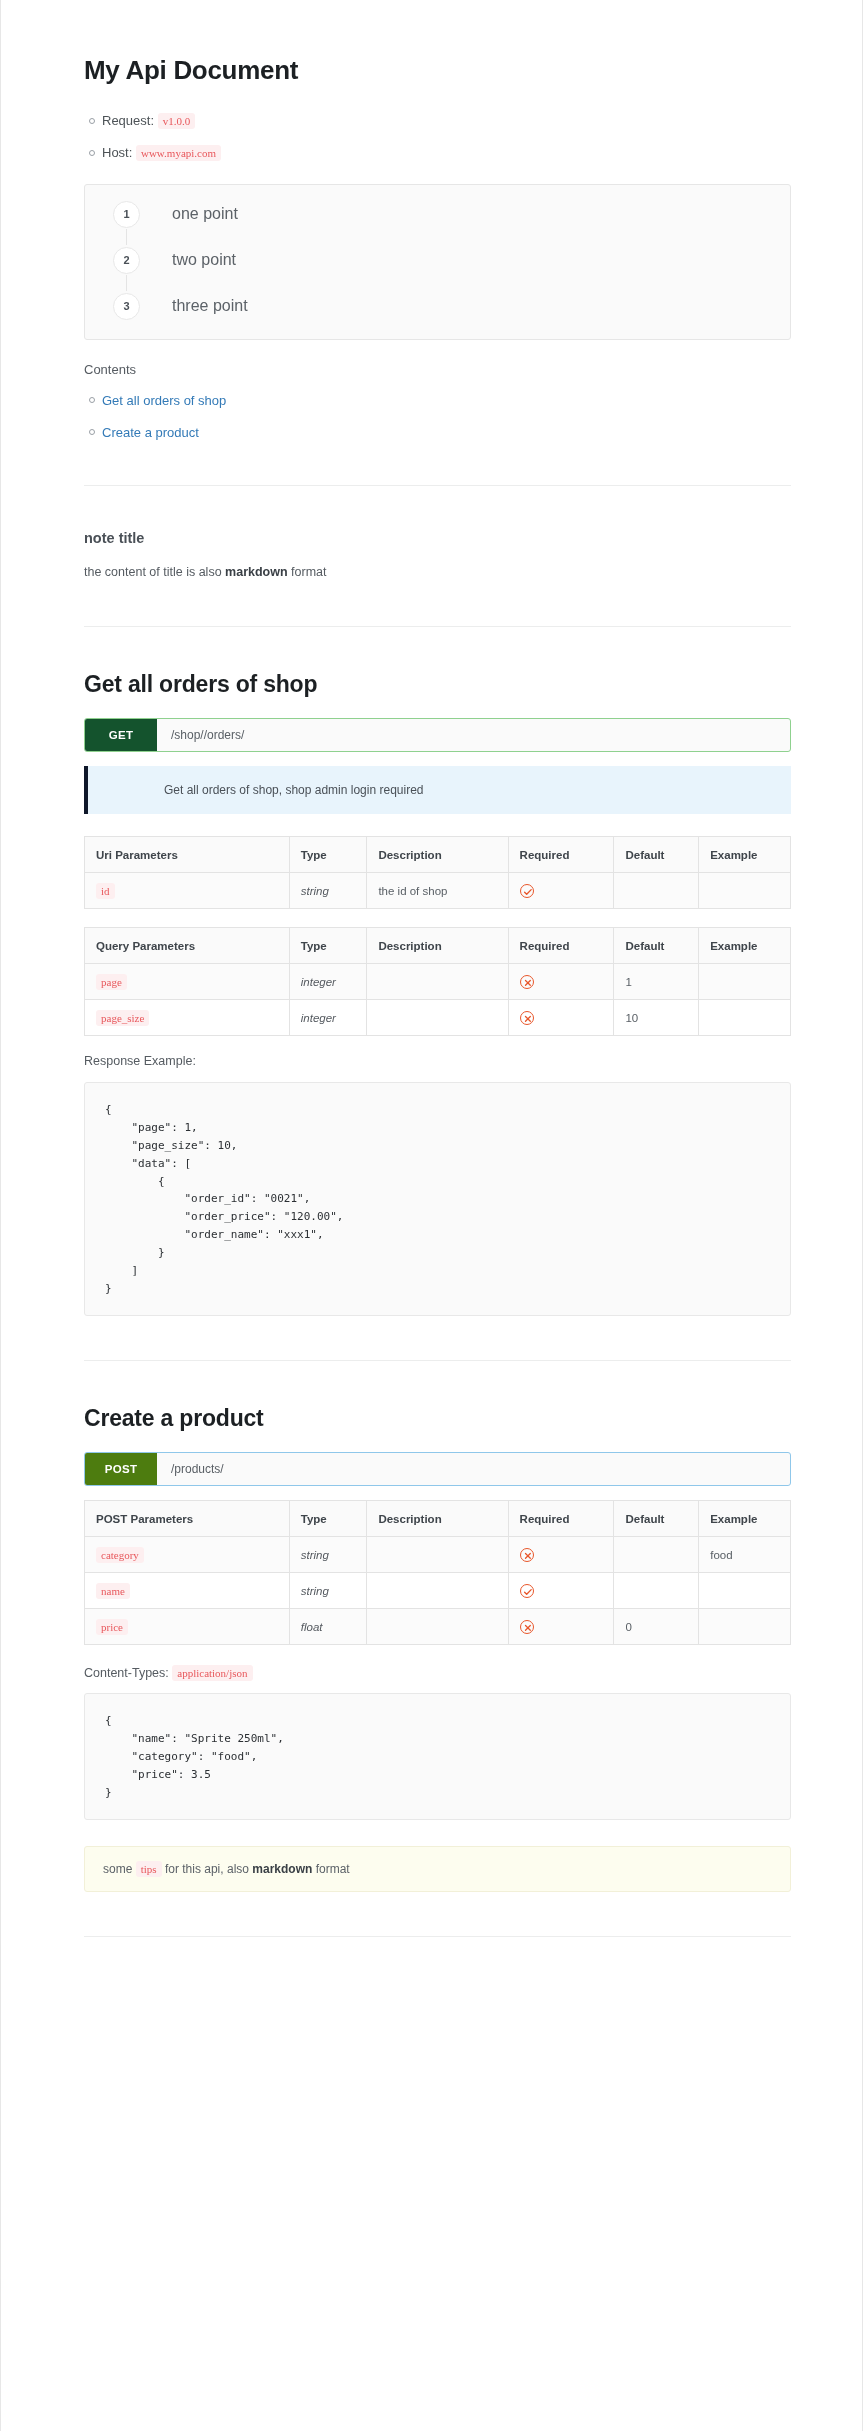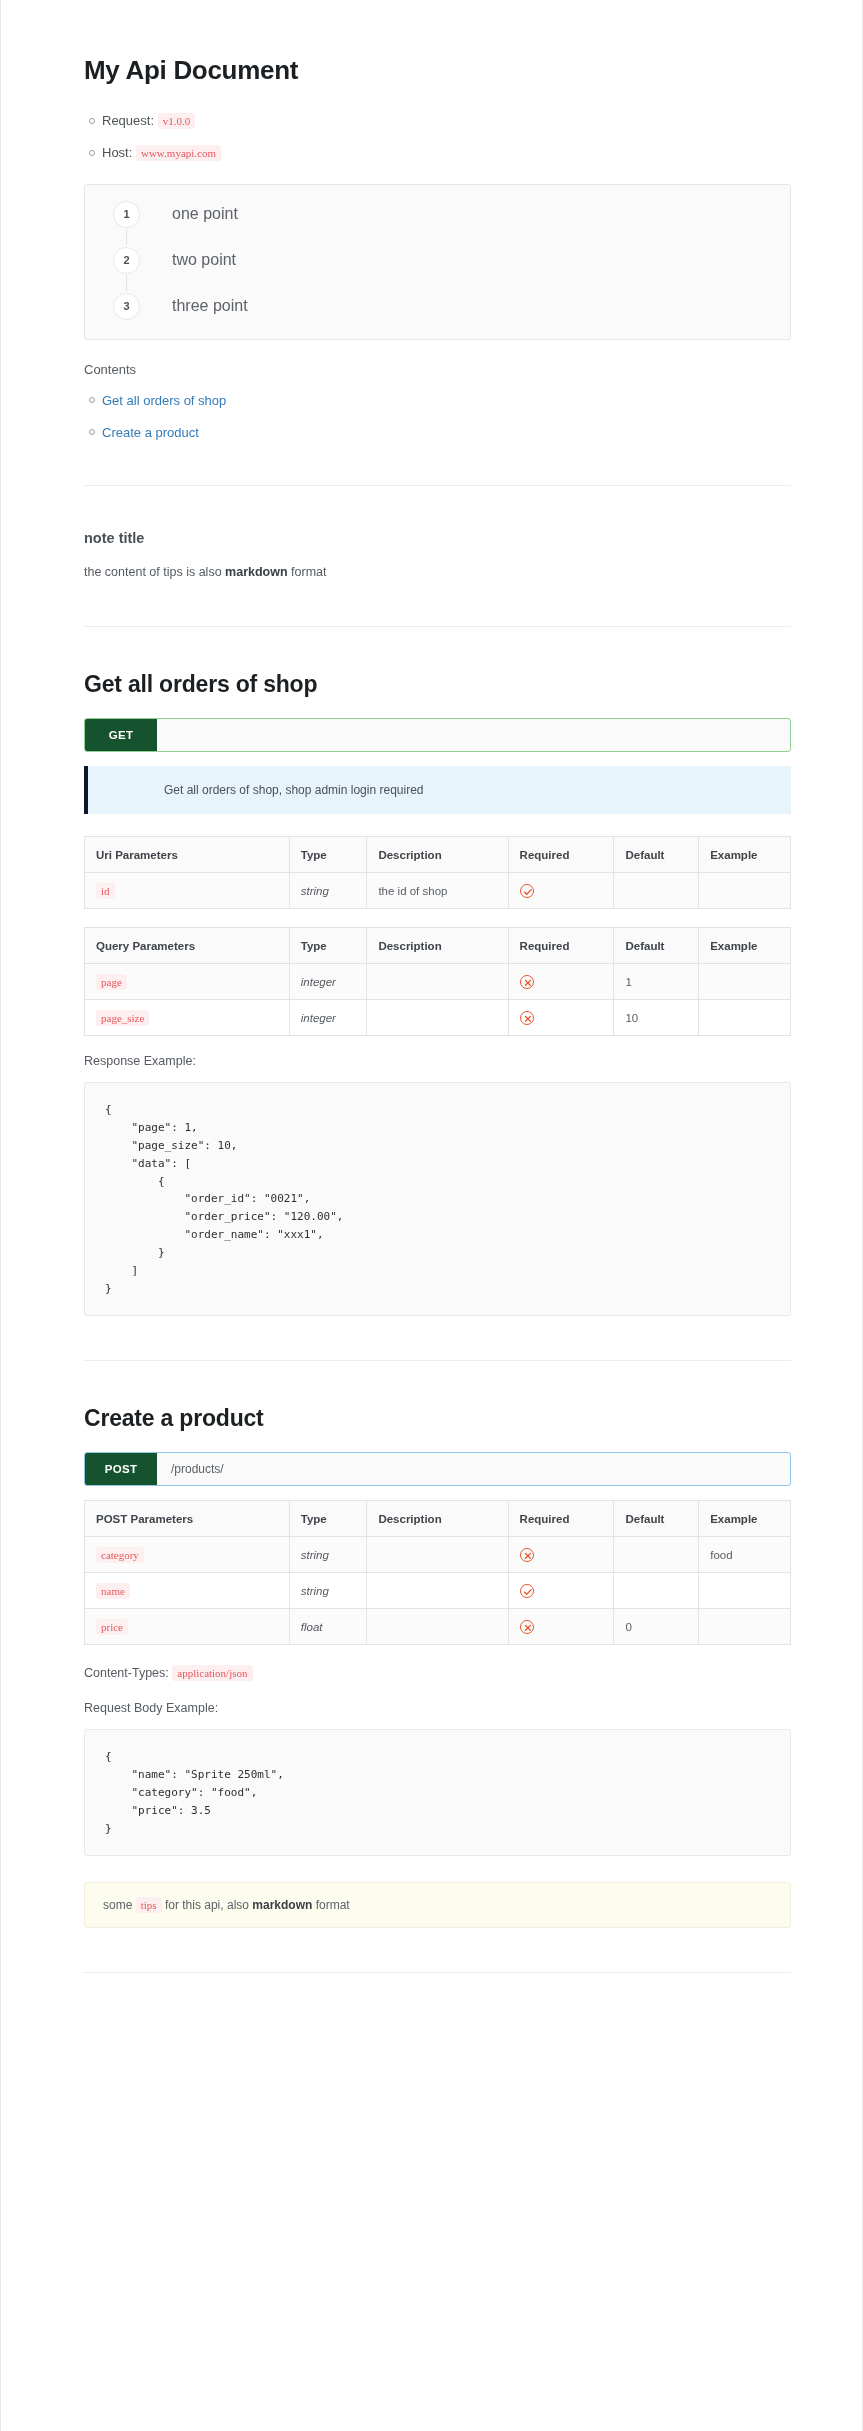--- a/index.html
+++ b/index.html
@@ -190,21 +190,21 @@
     align-items: center;
     justify-content: center;
     width: 72px;
     flex: 0 0 72px;
     color: #fff;
     font-size: 11.5px;
     font-weight: bold;
     letter-spacing: 0.3px;
   }
   .method.get { background: #14532d; }
-  .method.post { background: #14532d; }
+  .method.post { background: #4d7c0f; }
   .endpoint-path {
     display: flex;
     align-items: center;
     padding-left: 14px;
     font-size: 12px;
     color: #5a6066;
     flex: 1 1 auto;
   }
 
   
@@ -338,29 +338,30 @@
     </li>
     <li>
       <a href="#">Create a product</a>
     </li>
   </ul>
 
   <hr class="rule">
 
   <h3 class="note-title">note title</h3>
   <p class="para">
-    <span>the content of tips is also </span><strong>markdown</strong><span> format</span>
+    <span>the content of title is also </span><strong>markdown</strong><span> format</span>
   </p>
 
   <hr class="rule">
 
   <h2 class="section-title">Get all orders of shop</h2>
 
   <div class="endpoint get">
     <div class="method get">GET</div>
+    <div class="endpoint-path">/shop//orders/</div>
   </div>
 
   <div class="callout-info">
     <span class="inner">Get all orders of shop, shop admin login required</span>
   </div>
 
   <table class="params">
     <thead>
       <tr>
         <th class="col-name">Uri Parameters</th>
@@ -509,21 +510,20 @@
         <td class="plain"></td>
       </tr>
     </tbody>
   </table>
 
   <p class="para">
     <span>Content-Types:</span>
     <code class="inline">application/json</code>
   </p>
 
-  <div class="code-label">Request Body Example:</div>
   <pre class="code">{
     "name": "Sprite 250ml",
     "category": "food",
     "price": 3.5
 }</pre>
 
   <div class="callout-tip">
     <span>some </span><code class="inline">tips</code><span> for this api, also </span><strong>markdown</strong><span> format</span>
   </div>
 

